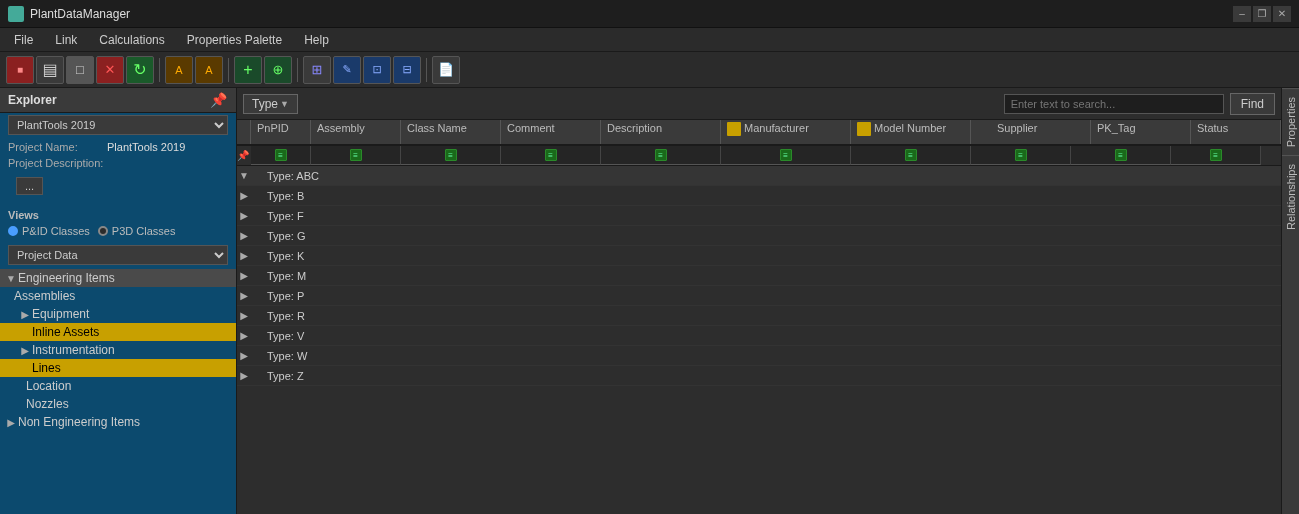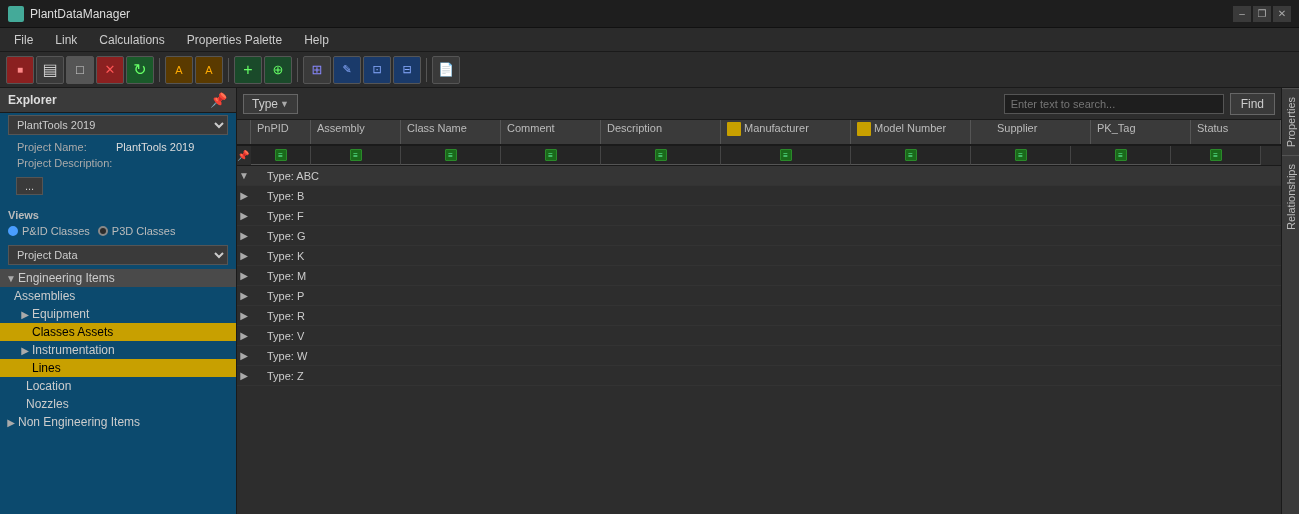--- a/index.html
+++ b/index.html
@@ -98,21 +98,21 @@
     .project-dropdown {
       width: 100%;
       background: #3a3a3a;
       border: 1px solid #555;
       color: #ccc;
       padding: 2px 4px;
       font-size: 11px;
     }
 
     .project-info { padding: 2px 8px; font-size: 11px; color: #bbb; display: flex; gap: 4px; }
-    .project-info .label { color: #aaa; min-width: 95px; margin-left: 9px; }
+    .project-info .label { color: #aaa; min-width: 95px; }
     .project-info .value { color: #ddd; }
 
     .desc-btn { margin: 4px 8px; background: #3a3a3a; border: 1px solid #555; color: #ccc; padding: 2px 8px; cursor: pointer; font-size: 11px; }
 
     .views-section { padding: 4px 8px; }
     .views-row { display: flex; gap: 8px; align-items: center; padding: 2px 0; }
     .radio-label { display: flex; align-items: center; gap: 4px; font-size: 11px; color: #bbb; cursor: pointer; }
     .radio-btn { width: 10px; height: 10px; border-radius: 50%; border: 2px solid #888; background: #2b2b2b; }
     .radio-btn.selected { background: #4a9eff; border-color: #4a9eff; }
 
@@ -389,21 +389,21 @@
           <span class="tree-label">Assemblies</span>
         </div>
 
         <div class="tree-item" style="padding-left: 18px;">
           <span class="tree-expand">▶</span>
           <span class="tree-label">Equipment</span>
         </div>
 
         <div class="tree-item selected" style="padding-left: 18px; background: #c8a000;">
           <span class="tree-expand">&nbsp;</span>
-          <span class="tree-label" style="color:#000;">Classes Assets</span>
+          <span class="tree-label" style="color:#000;">Inline Assets</span>
         </div>
 
         <div class="tree-item" style="padding-left: 18px;">
           <span class="tree-expand">▶</span>
           <span class="tree-label">Instrumentation</span>
         </div>
 
         <div class="tree-item selected" style="padding-left: 18px; background: #c8a000;">
           <span class="tree-expand">&nbsp;</span>
           <span class="tree-label" style="color:#000;">Lines</span>

